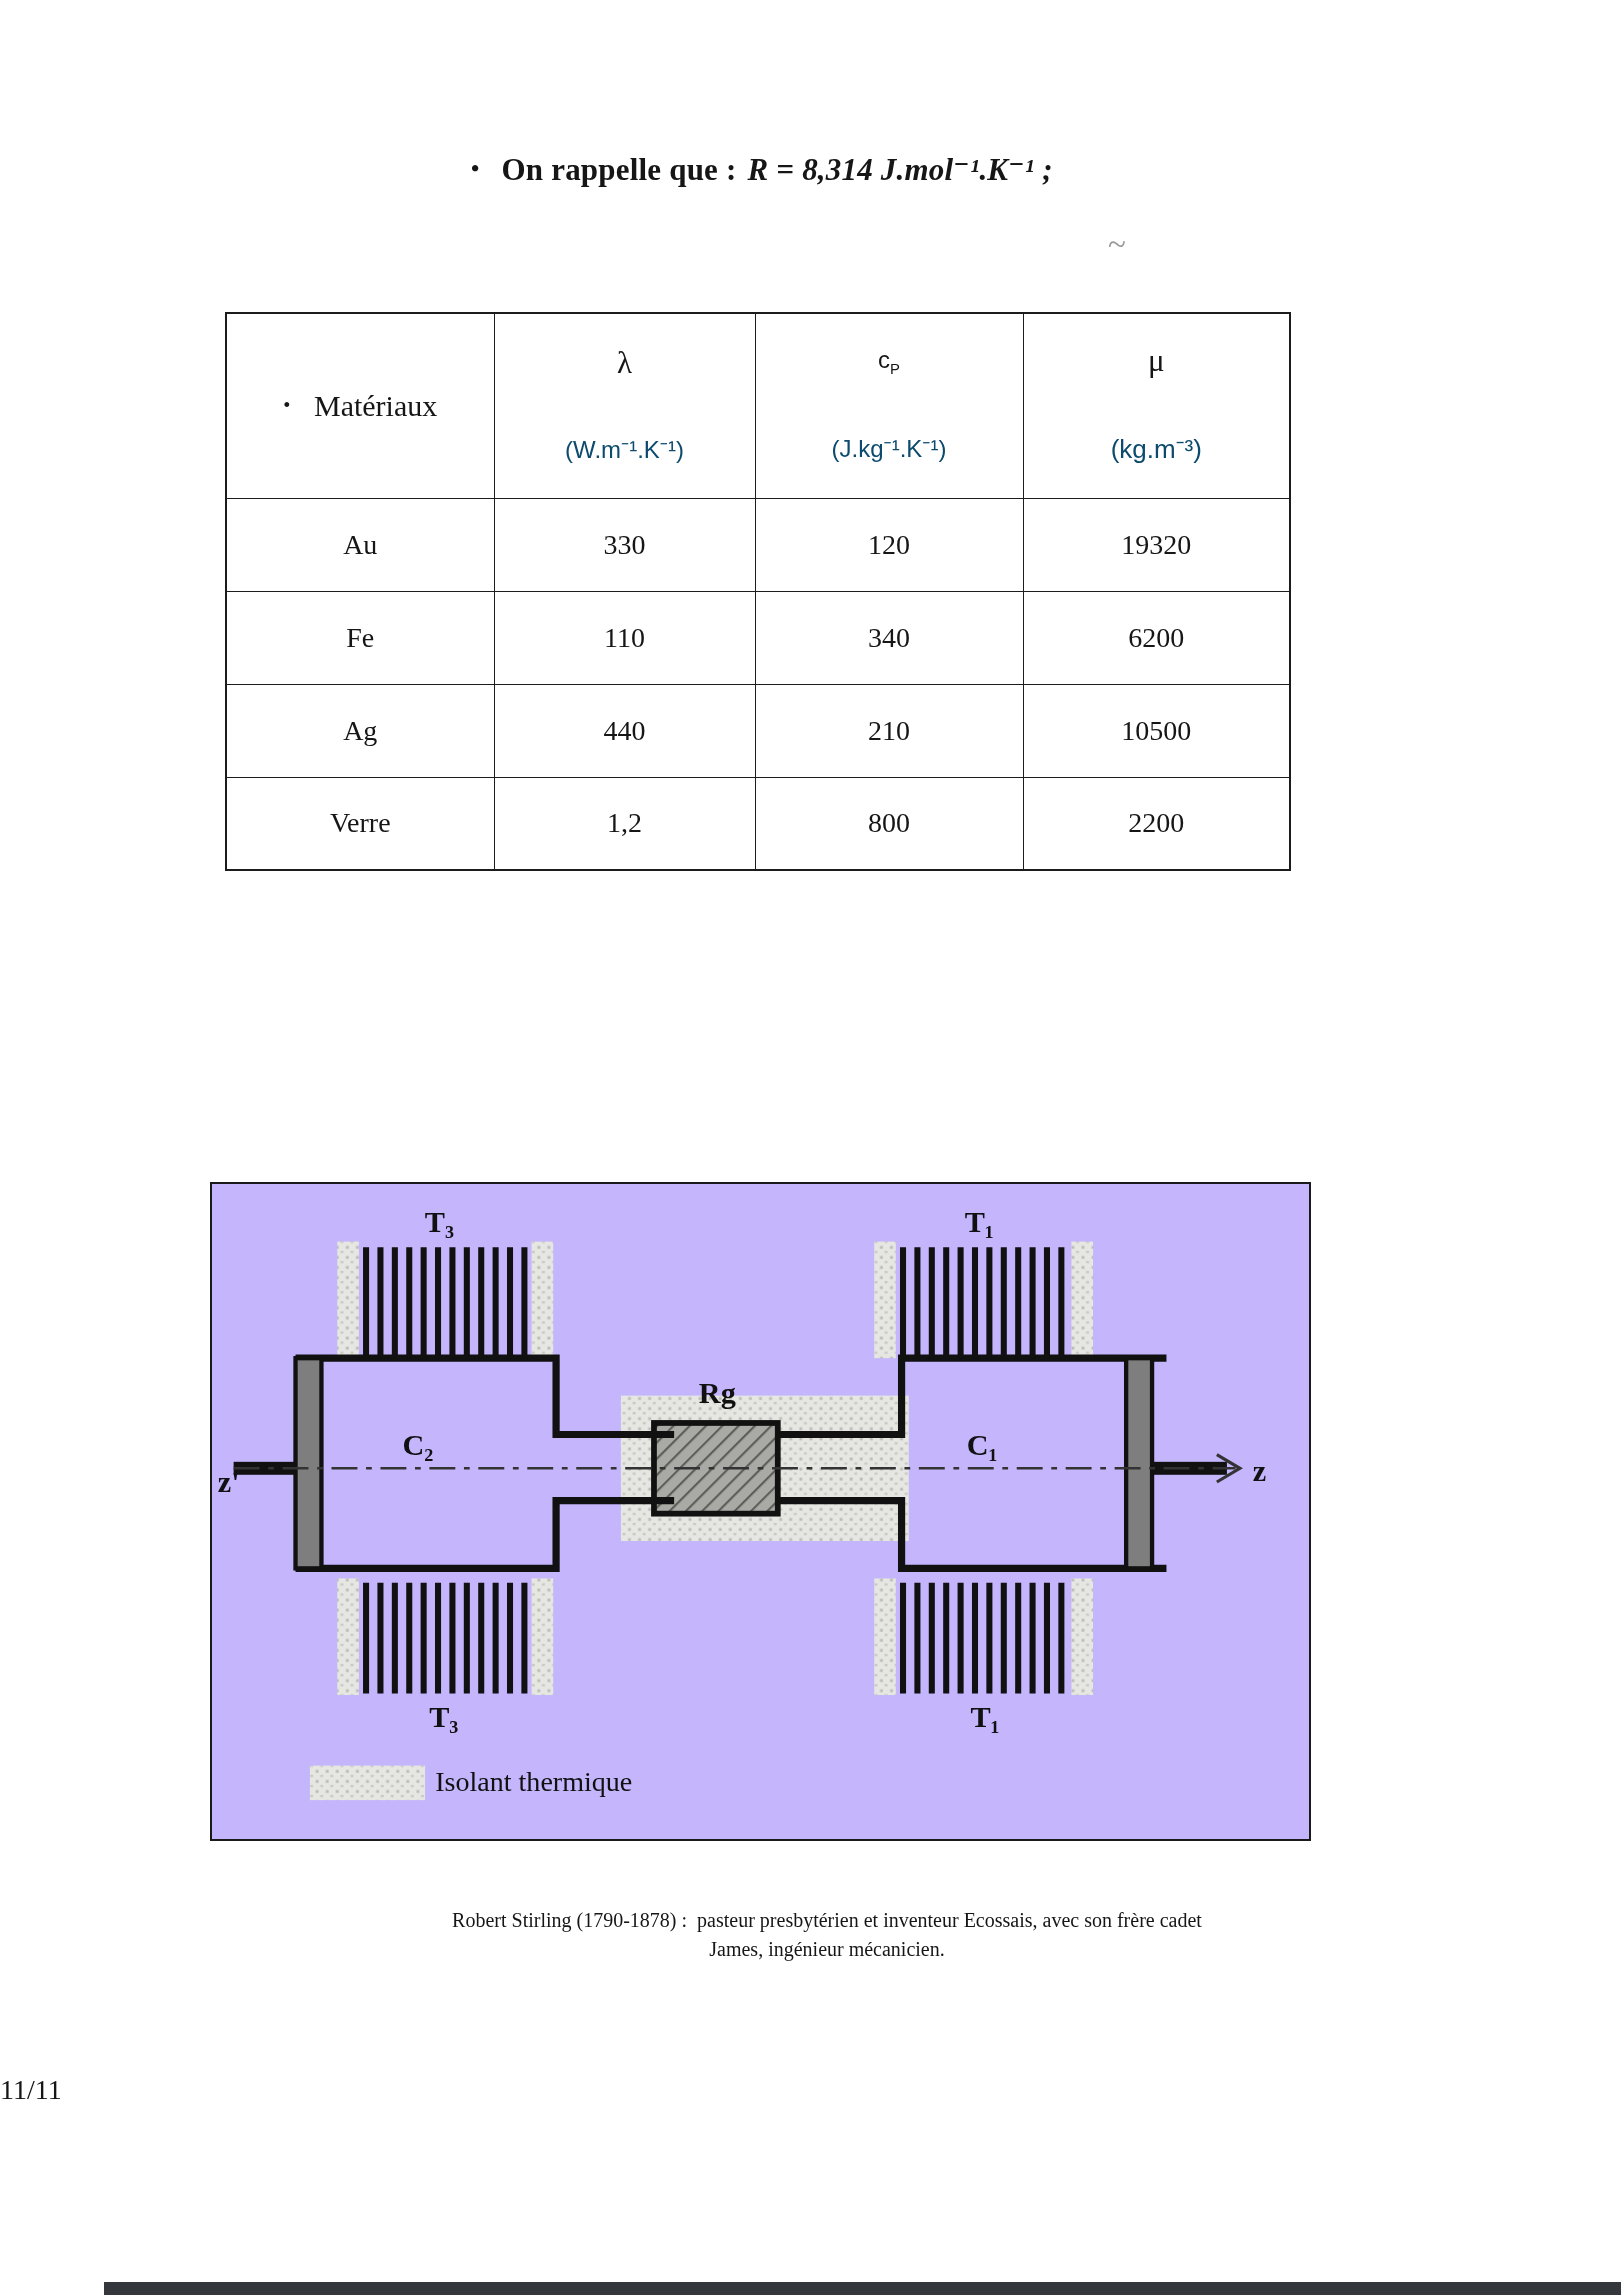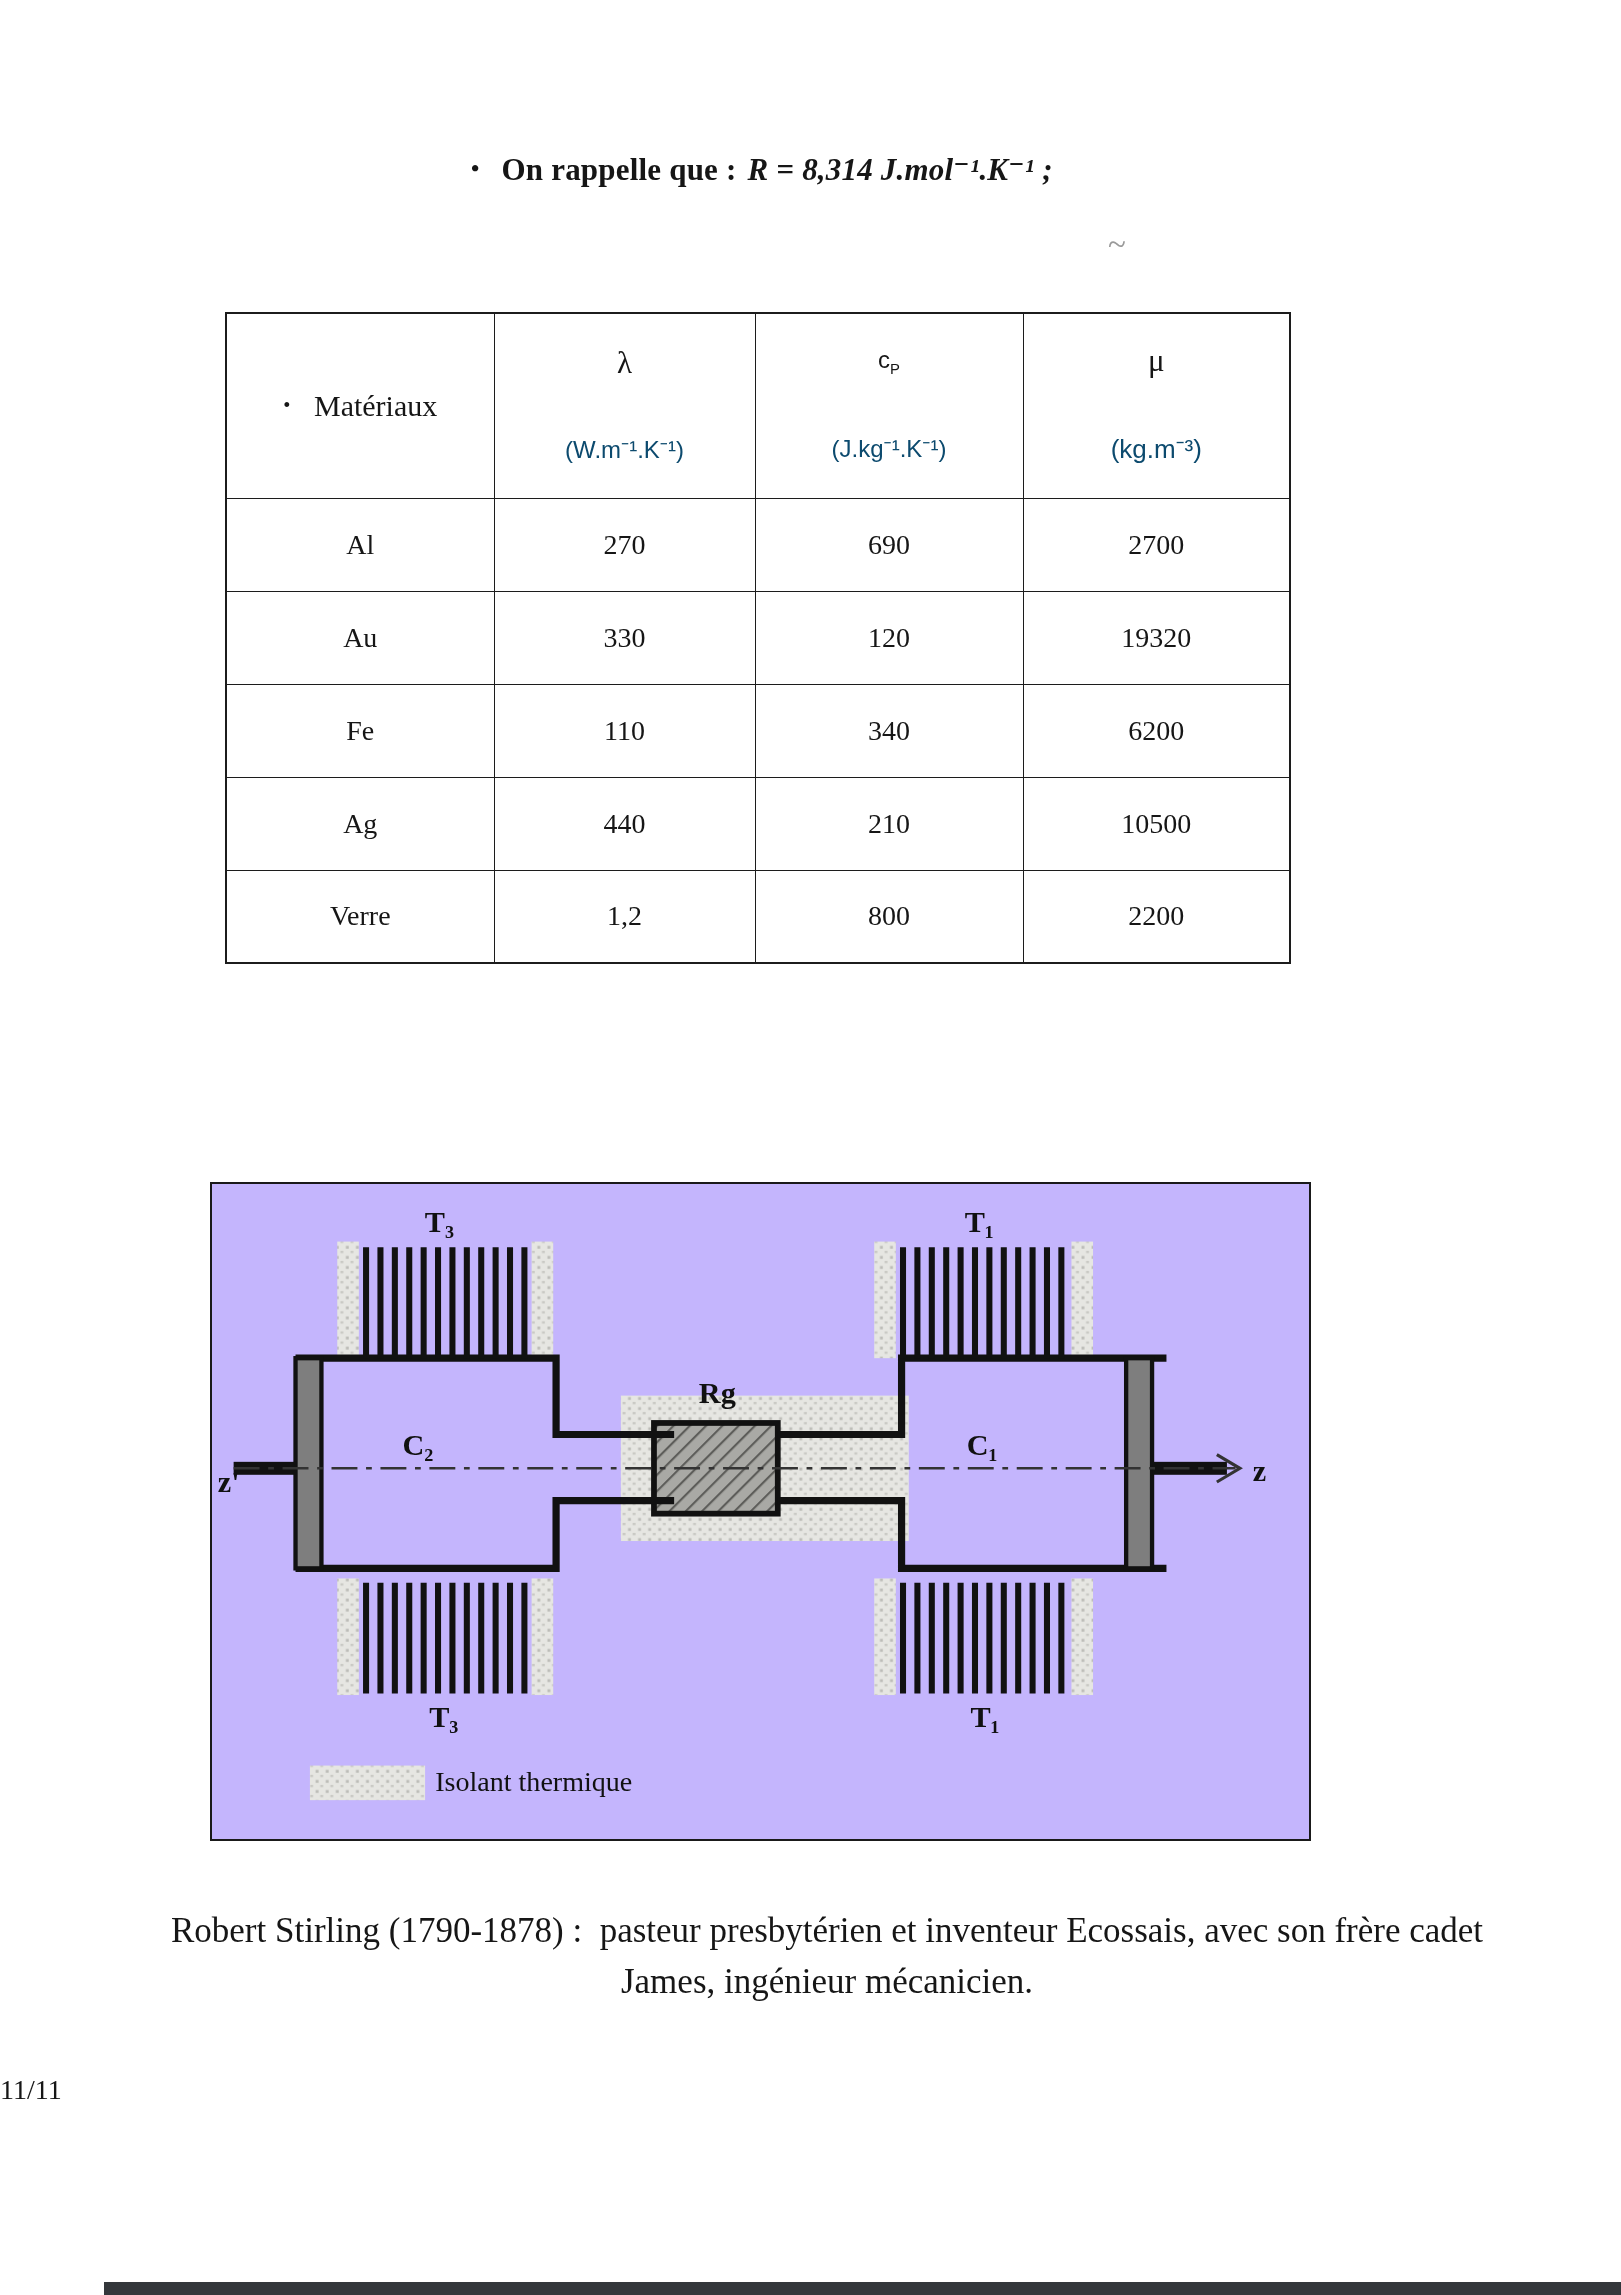--- a/index.html
+++ b/index.html
@@ -69,21 +69,21 @@
   .figure-svg { width:100%; height:100%; display:block; }
   .figure-svg text {
     font-family:"Liberation Serif","DejaVu Serif",serif;
     font-weight:bold; font-size:21px; fill:#111;
   }
   .figure-svg text.legend-label { font-weight:normal; font-size:19.5px; }
 
   
   .caption {
     position:absolute; top:1906px; left:0; width:100%;
-    text-align:center; font-size:35px; line-height:1.45;
+    text-align:center; font-size:20px; line-height:1.45;
     white-space:pre-wrap;
     padding-left:32px;
   }
   .page-number {
     position:absolute; top:2074px; left:0; width:100%;
     font-size:28px;
   }
 </style>
 </head>
 <body>
@@ -128,26 +128,20 @@
         </th>
         <th>
           <div class="hdr-stack">
             <div class="hdr-sym">μ</div>
             <div class="hdr-unit hdr-unit-serif">(kg.m⁻³)</div>
           </div>
         </th>
       </tr>
     </thead>
     <tbody>
-      <tr>
-        <td>Al</td>
-        <td>270</td>
-        <td>690</td>
-        <td>2700</td>
-      </tr>
       <tr>
         <td>Au</td>
         <td>330</td>
         <td>120</td>
         <td>19320</td>
       </tr>
       <tr>
         <td>Fe</td>
         <td>110</td>
         <td>340</td>

